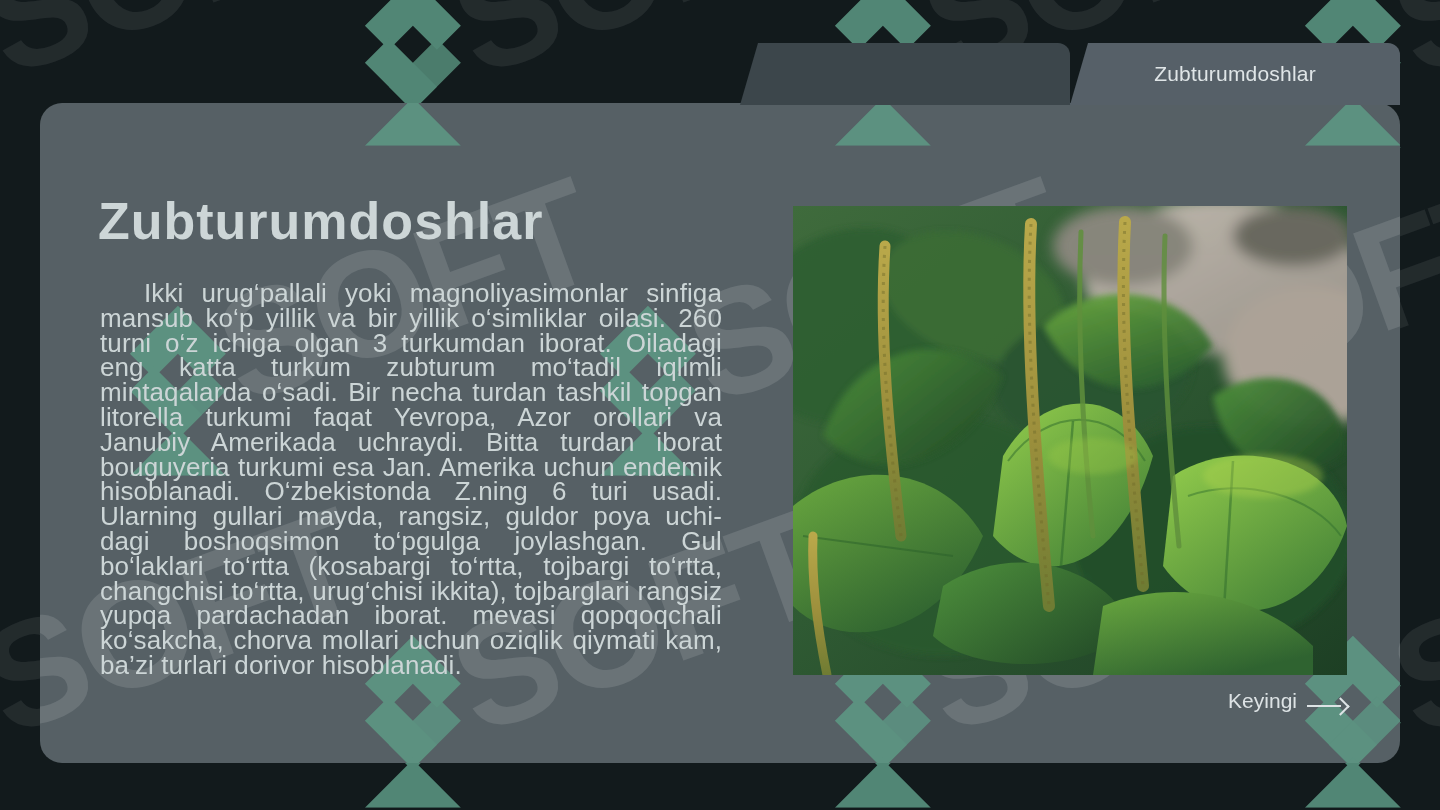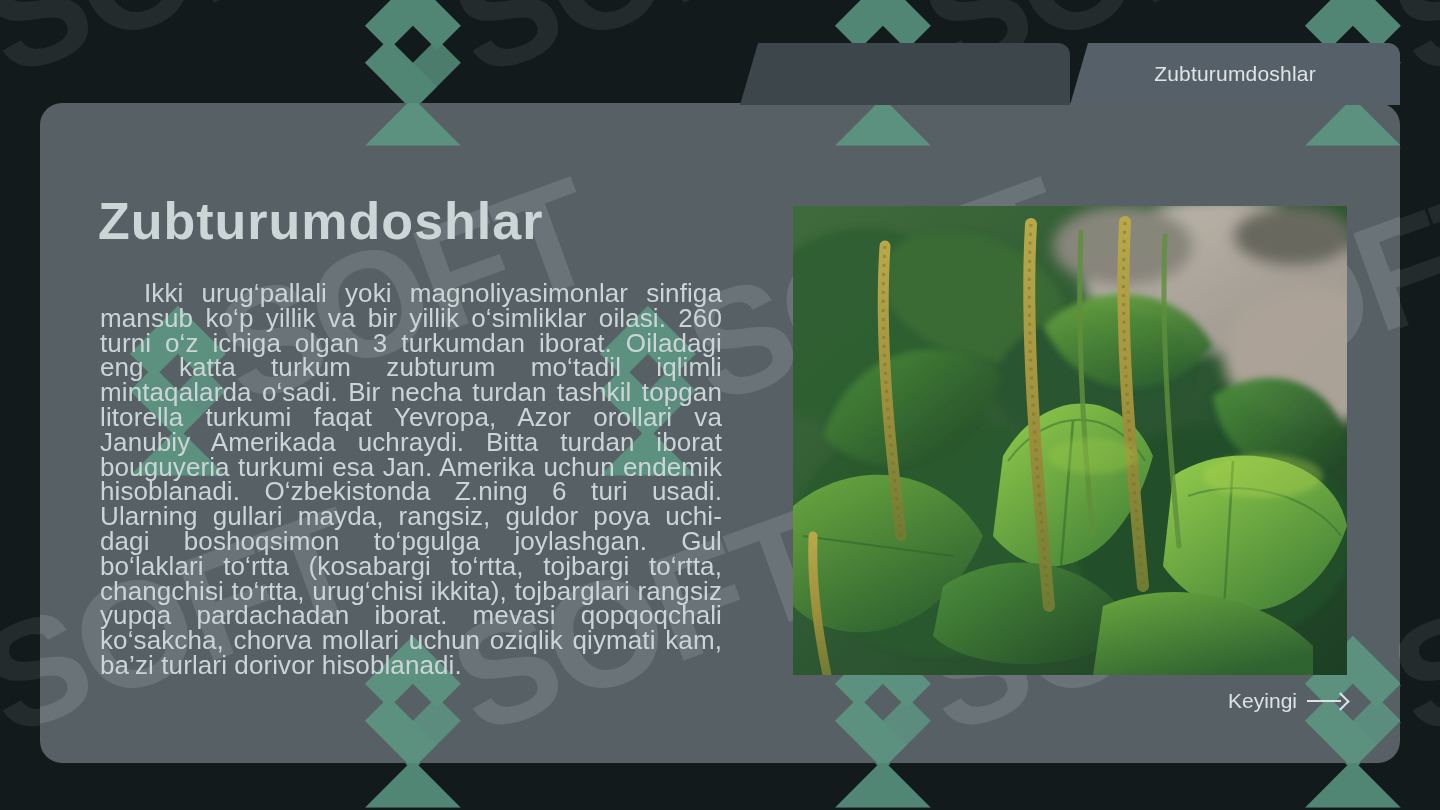--- a/index.html
+++ b/index.html
@@ -150,21 +150,21 @@
     background: #27492c;
   }
   #photo svg { display: block; width: 100%; height: 100%; }
 
   
   #next-button {
     position: absolute;
     right: 53px;
     bottom: 50px;
     display: flex;
-    align-items: center;
+    align-items: flex-end;
     gap: 10px;
     color: #dde3e5;
     font-size: 21px;
   }
   #next-arrow {
     display: inline-block;
     position: relative;
     width: 40px;
     height: 14px;
   }

